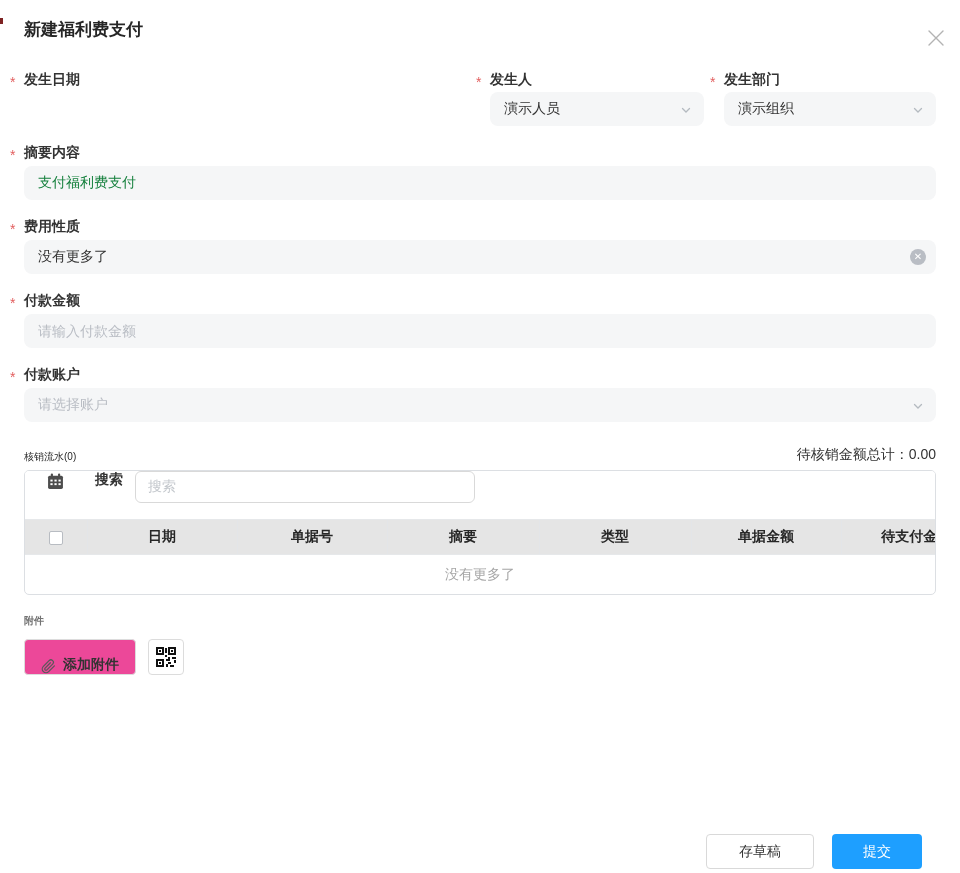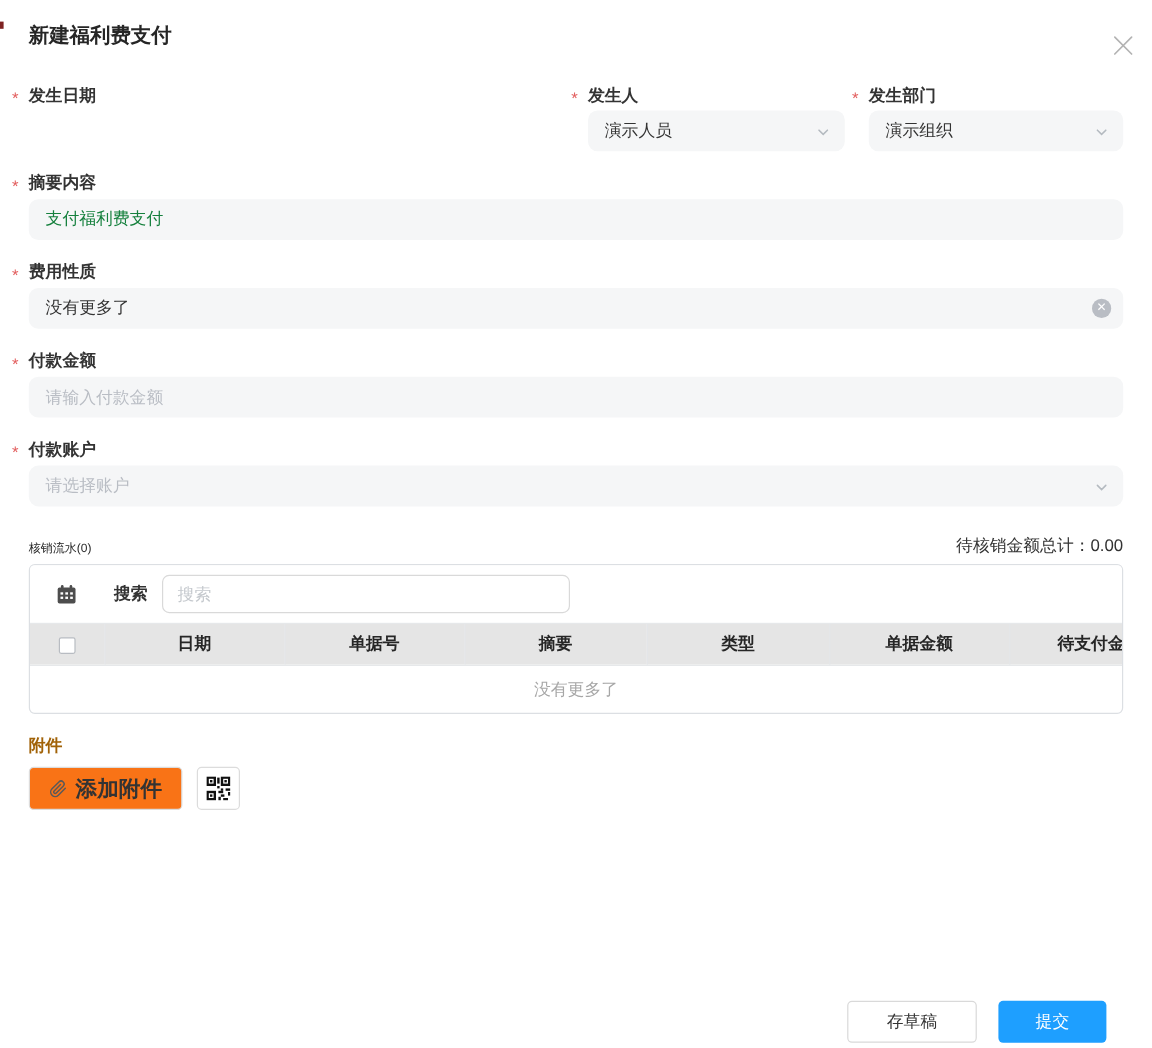--- a/index.html
+++ b/index.html
@@ -30,41 +30,41 @@
   .row1 { display:flex; }
   .row1 .col-date { width:443px; }
   .row1 .col-person { width:214px; margin-left:23px; }
   .row1 .col-dept { width:212px; margin-left:20px; }
 
   .section-head { display:flex; align-items:flex-end; justify-content:space-between; margin-top:20px; height:22px; }
   .section-title { font-size:10px; font-weight:400; color:#262626; }
   .section-total { font-size:14px; color:#333; }
 
   .verif-box { margin-top:6px; border:1px solid #dcdfe3; border-radius:5px; overflow:hidden; }
-  .verif-toolbar { height:48px; display:flex; align-items:center; padding:0 20px; background:#fff; }
+  .verif-toolbar { height:48px; display:flex; padding:0 20px; background:#fff;font-family:Liberation Mono, monospace; }
   .cal-btn { width:20px; height:20px; display:flex; align-items:center; justify-content:center; cursor:pointer; }
   .search-label { font-size:14px; font-weight:700; color:#333; margin-left:30px; }
   .search-input { margin-left:12px; width:340px; height:32px; border:1px solid #d9d9d9; border-radius:6px;
     padding:0 12px; font-size:14px; color:#333; font-family:inherit; outline:none; background:#fff; }
   .search-input::placeholder { color:#c4c8cd; }
 
   .verif-table-clip { width:100%; overflow:hidden; border-top:1px solid #e6e8ea; }
   table.verif-table { width:966px; border-collapse:collapse; table-layout:fixed; }
   .verif-table th { height:34px; background:#e5e5e5; font-size:14px; font-weight:700; color:#262626;
     text-align:center; border-right:1px solid #e3e5e8; }
   .verif-table th:last-child { border-right:none; }
   .cbx { width:14px; height:14px; border:1px solid #b8bcc2; border-radius:2px; background:#fff;
     display:inline-block; vertical-align:middle; cursor:pointer; }
   .empty-row { height:40px; border-top:1px solid #e6e8ea; display:flex; align-items:center;
     justify-content:center; font-size:14px; color:#a6a6a6; }
 
-  .attach-label { margin-top:16px; font-size:14px; font-weight:700; color:#a16207; line-height:20px; }
+  .attach-label { margin-top:16px; font-size:10px; font-weight:700; color:#737373; line-height:20px; }
   .attach-row { margin-top:8px; display:flex; align-items:center; }
-  .attach-btn { height:36px; padding:0 16px; background:#f97316; border:1px solid #dcdcdc; border-radius:4px;
-    display:flex; align-items:center; gap:7px; font-size:18px; font-weight:700; color:#333; cursor:pointer; }
+  .attach-btn { height:36px; padding:0 16px; background:#ec4899; border:1px solid #dcdcdc; border-radius:4px;
+    display:flex; align-items:flex-end; gap:7px; font-size:14px; font-weight:700; color:#333; cursor:pointer; }
   .qr-btn { width:36px; height:36px; margin-left:12px; background:#fff; border:1px solid #dcdcdc;
     border-radius:4px; display:flex; align-items:center; justify-content:center; cursor:pointer; }
 
   .footer { position:absolute; left:0; right:0; bottom:22px; display:flex; justify-content:flex-end;
     padding-right:38px; gap:18px; }
   .btn-draft { width:108px; height:35px; background:#fff; border:1px solid #d9d9d9; border-radius:4px;
     font-size:14px; color:#333; font-family:inherit; cursor:pointer; }
   .btn-submit { width:90px; height:35px; background:#1e9fff; border:none; border-radius:4px;
     font-size:14px; font-weight:400; color:#fff; font-family:inherit; cursor:pointer; }
 </style>

